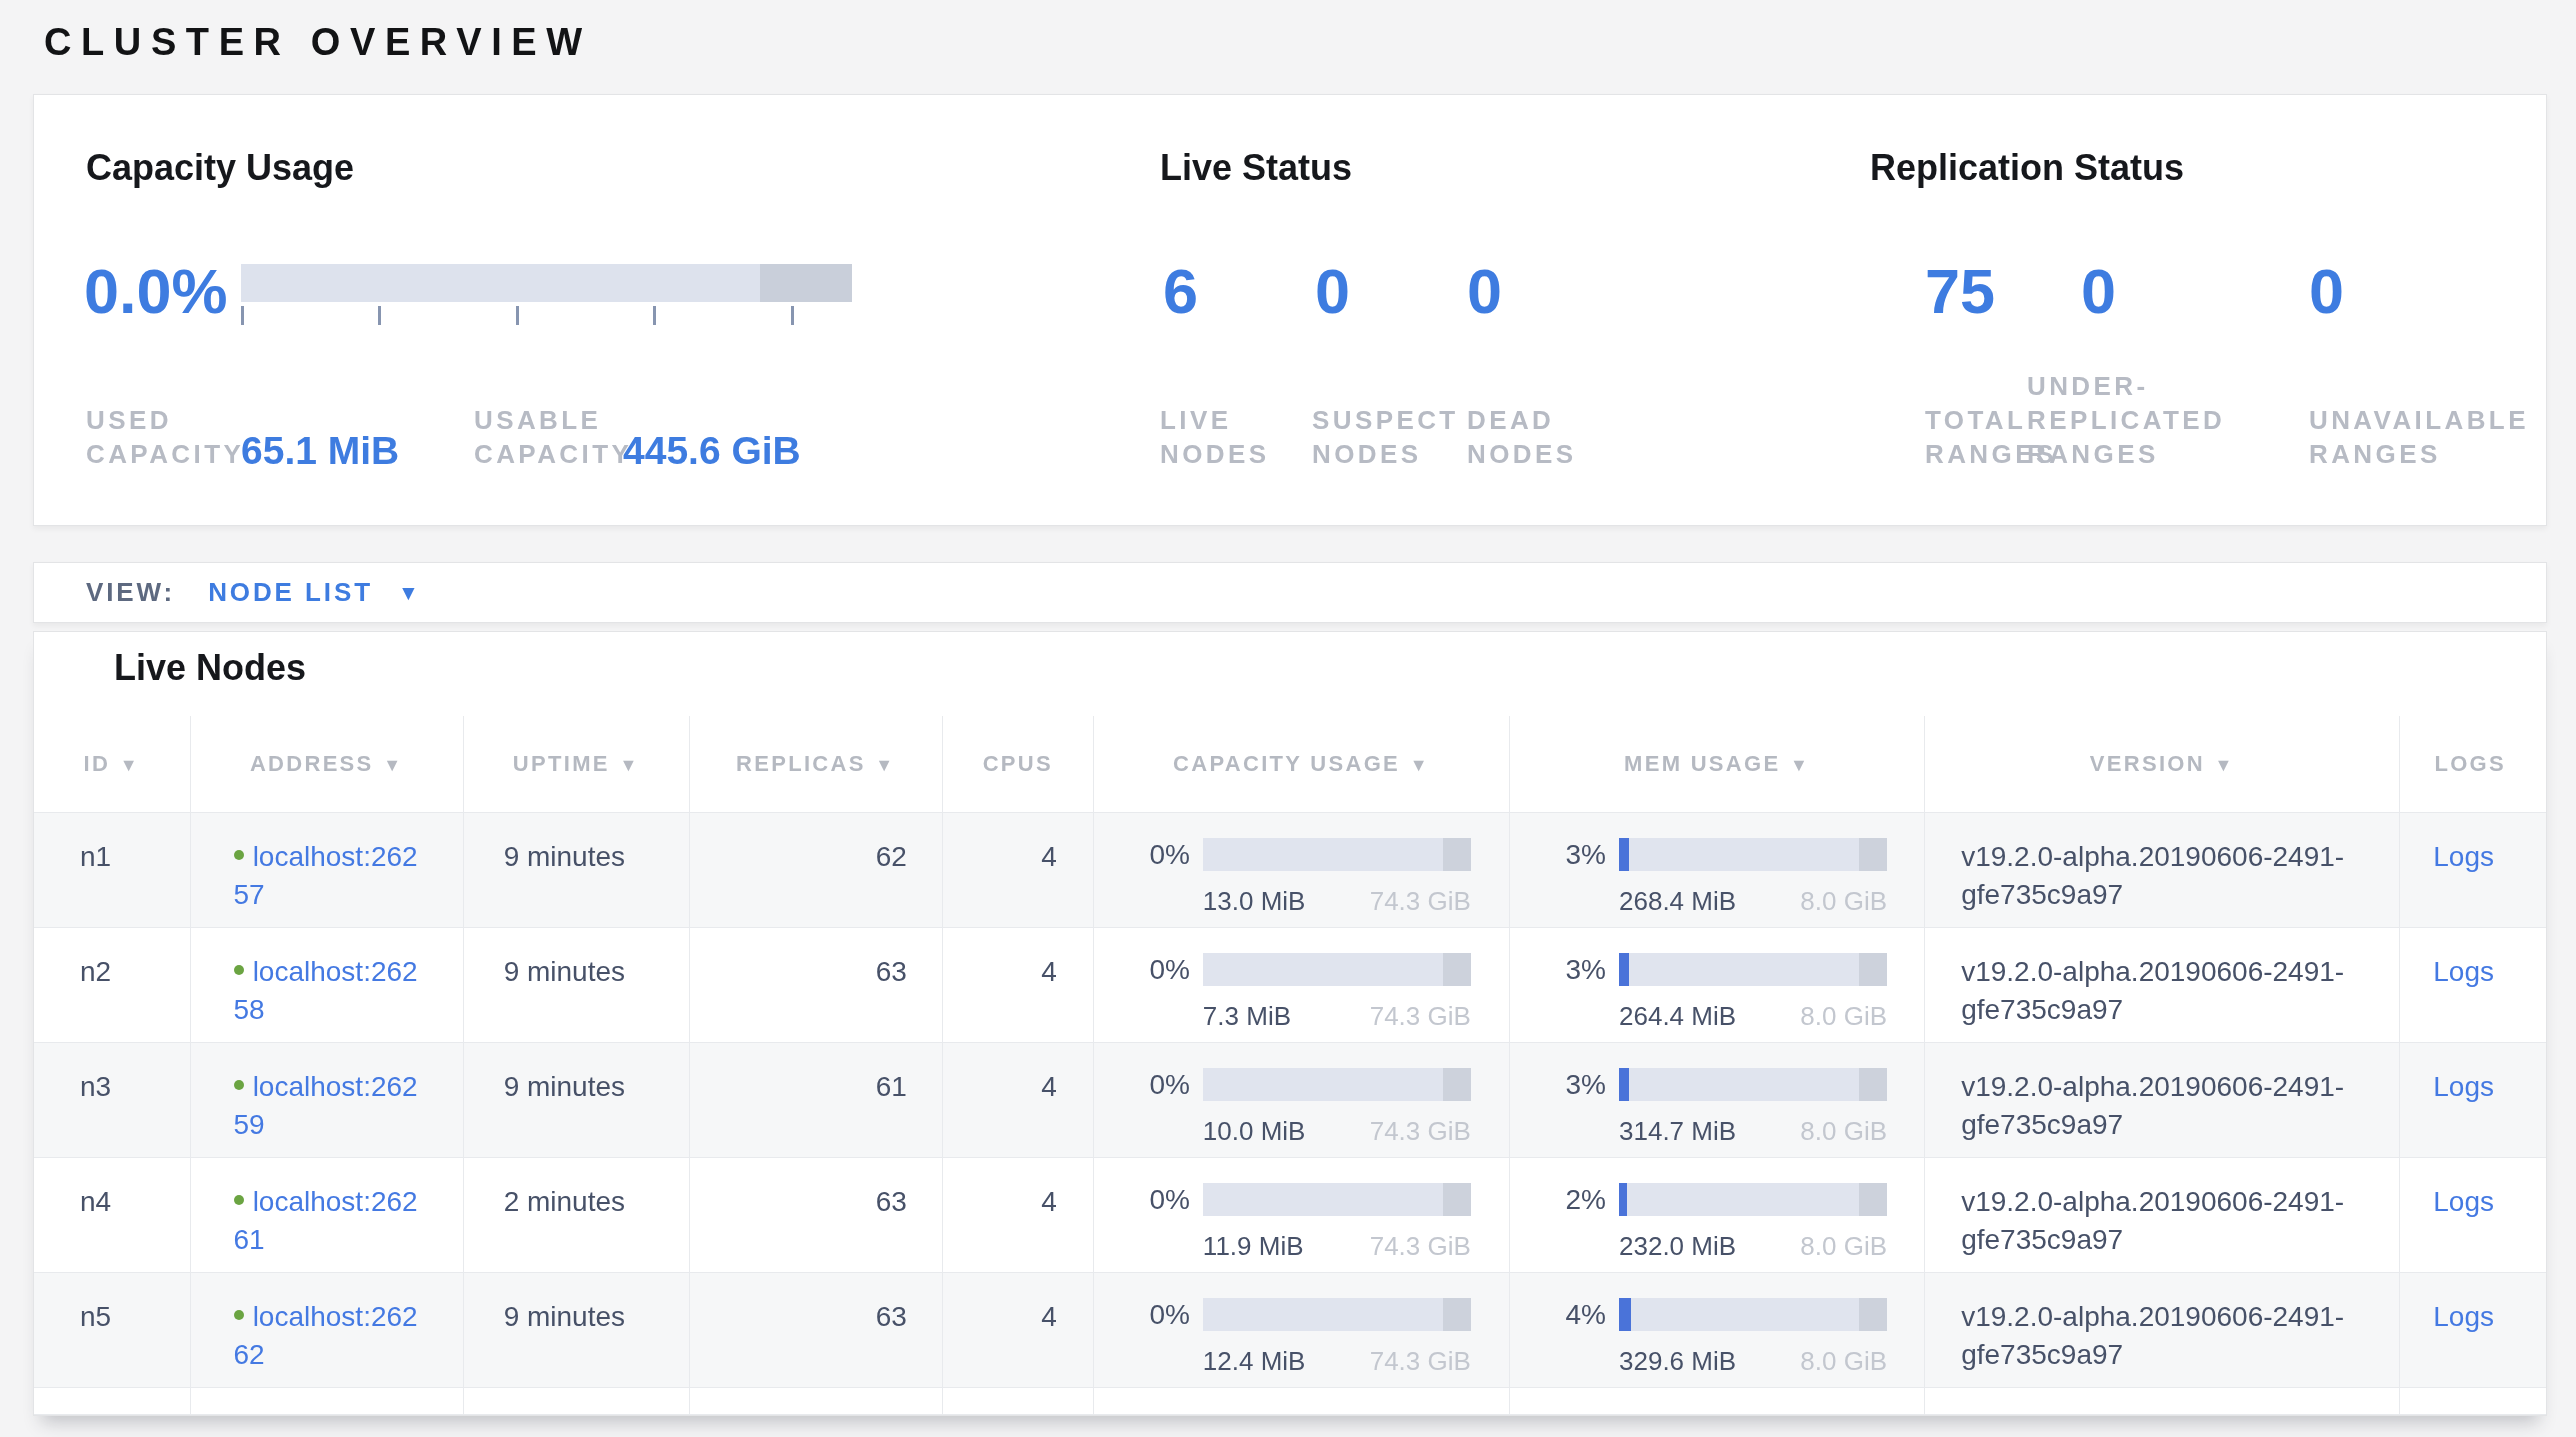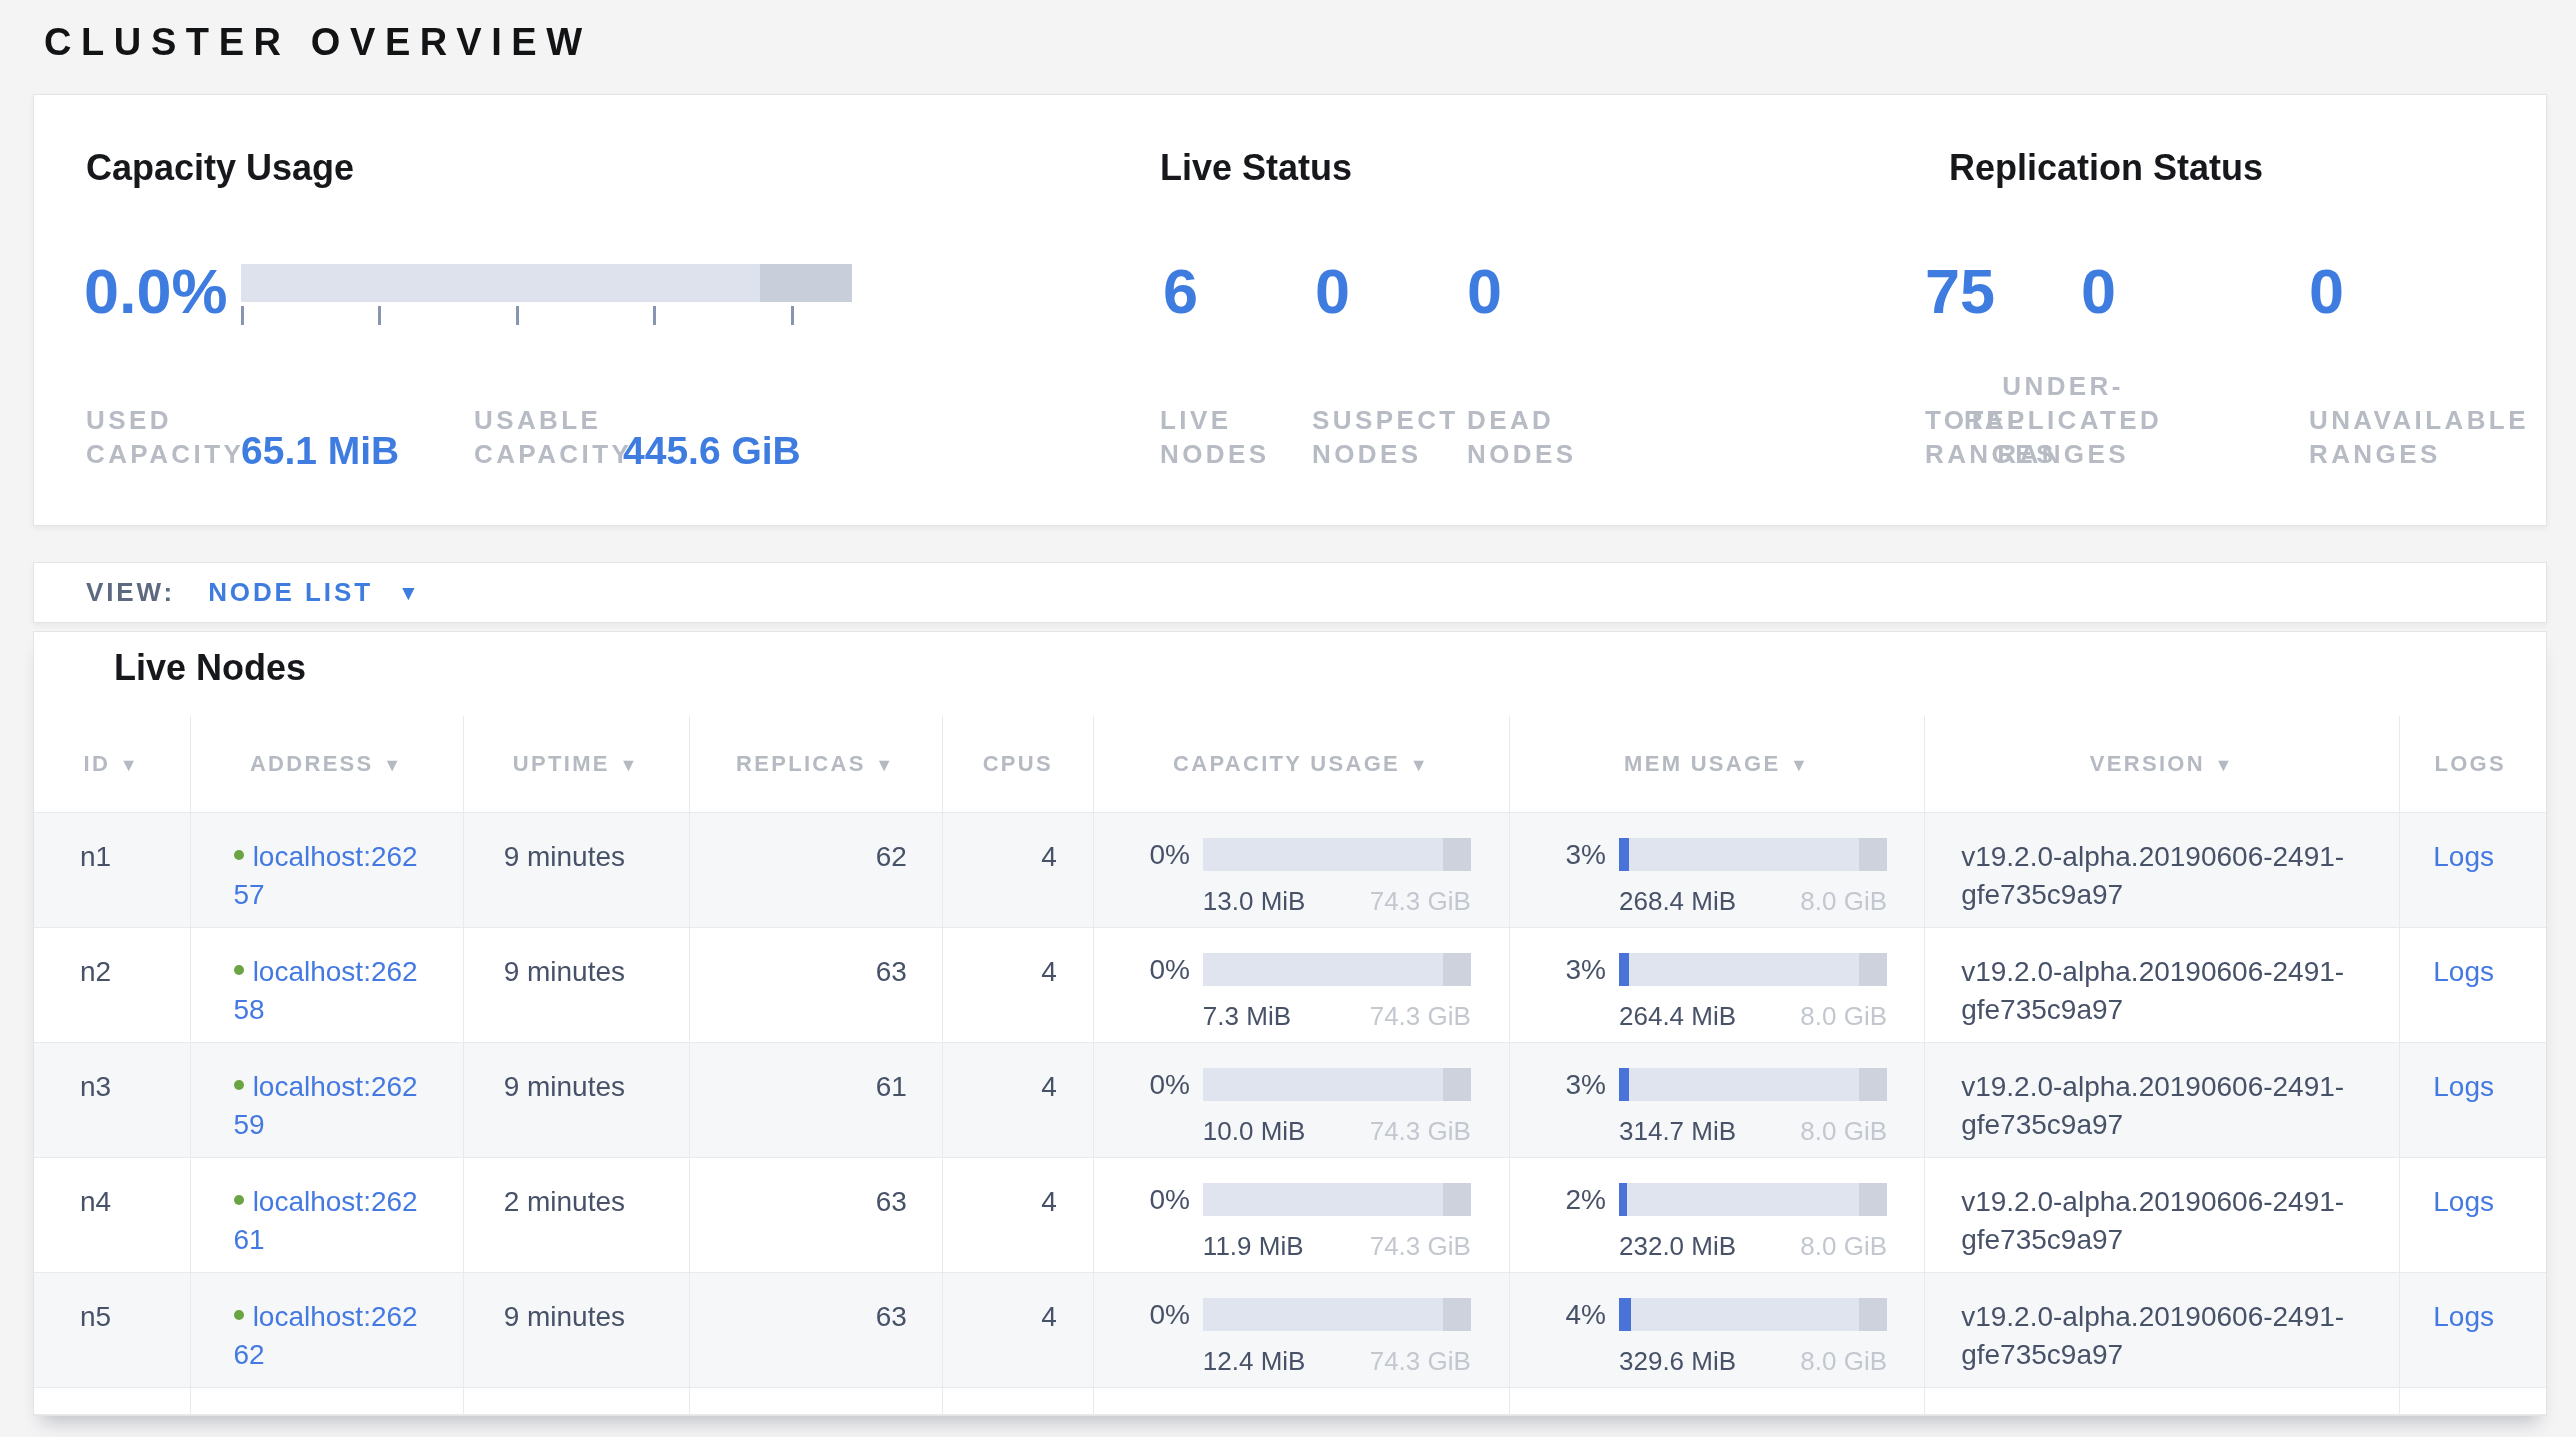--- a/index.html
+++ b/index.html
@@ -22,42 +22,42 @@
     font-size:38px; font-weight:700; letter-spacing:9.6px; color:var(--title);
   }
   .card{
     position:absolute; left:33px; width:2514px;
     background:var(--card-bg); border:1px solid var(--card-border);
     box-shadow:0 2.9px 5.8px rgba(0,0,0,0.05);
   }
   
   .card-summary{top:94px; height:432px;}
   .sec-title{position:absolute; top:52px; font-size:36px; font-weight:700; color:#16181c;}
-  .t-cap{left:52px;} .t-node{left:1126px;} .t-rep{left:1915px;}
+  .t-cap{left:52px;} .t-node{left:1126px;} .t-rep{left:1836px;}
   .big-num{position:absolute; top:165px; font-size:63px; line-height:63px; font-weight:600; color:var(--accent);}
   .bn-cap{left:50px;}
   .bn-live{left:1129px;} .bn-suspect{left:1281px;} .bn-dead{left:1433px;}
   .bn-total{left:1891px;} .bn-under{left:2047px;} .bn-unavail{left:2275px;}
   .bigbar-wrap{position:absolute; left:207px; top:169px; width:611px;}
   .bigbar{position:relative; height:38px; background:var(--bigbar-bg);}
   .bigbar .seg-dark{position:absolute; right:0; top:0; bottom:0; width:15%; background:var(--bigbar-dark);}
   .axis{position:relative; height:21px; margin-top:3.8px;}
   .axis .tick{position:absolute; top:0; width:2.9px; height:19px; background:var(--tick);}
   .tick.p0{left:0;} .tick.p25{left:137px;} .tick.p50{left:275px;} .tick.p75{left:412px;} .tick.p100{left:550px;}
   .axis-labels{position:relative; height:29px; margin-top:1.9px; font-size:25px; color:var(--slate);}
   .axis-labels span{position:absolute; transform:translateX(-50%); white-space:nowrap;}
   .al0{left:23px;} .al50{left:275px;} .al100{left:550px;}
   .stat-labels{
     position:absolute; bottom:54px; font-size:26px; letter-spacing:3.4px;
     color:var(--label-gray); line-height:34px; font-weight:600; white-space:nowrap;
   }
   .stat-labels div{display:block;}
   .sl-used{left:52px;} .sl-usable{left:440px;}
   .sl-live{left:1126px;} .sl-suspect{left:1278px;} .sl-dead{left:1433px;}
-  .sl-total{left:1891px;} .sl-under{left:1930px;text-align:center;} .sl-unavail{left:2275px;}
+  .sl-total{left:1891px;} .sl-under{left:1993px;} .sl-unavail{left:2275px;}
   .cap-value{
     position:absolute; bottom:52px; font-size:39px; font-weight:600; color:var(--accent); white-space:nowrap;
   }
   .cv-used{left:207px;} .cv-usable{left:589px;}
   
   .card-view{top:562px; height:61px; display:flex; align-items:center;}
   .view-label{margin-left:52px; font-size:26px; letter-spacing:2.9px; color:var(--slate); font-weight:600;}
   .view-select{margin-left:33px; font-size:26px; letter-spacing:2.9px; color:var(--accent); font-weight:600; display:flex; align-items:center; cursor:pointer;}
   .view-caret{margin-left:25px; font-size:21px; color:var(--accent);}
   

